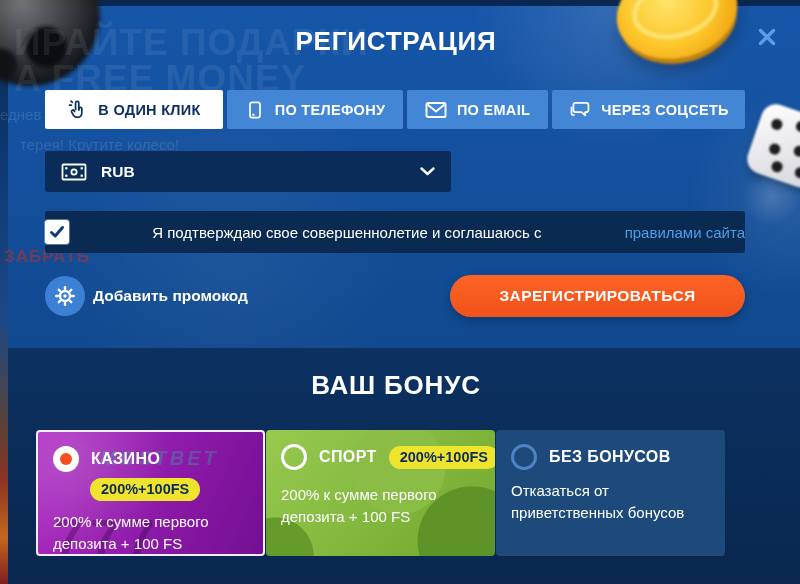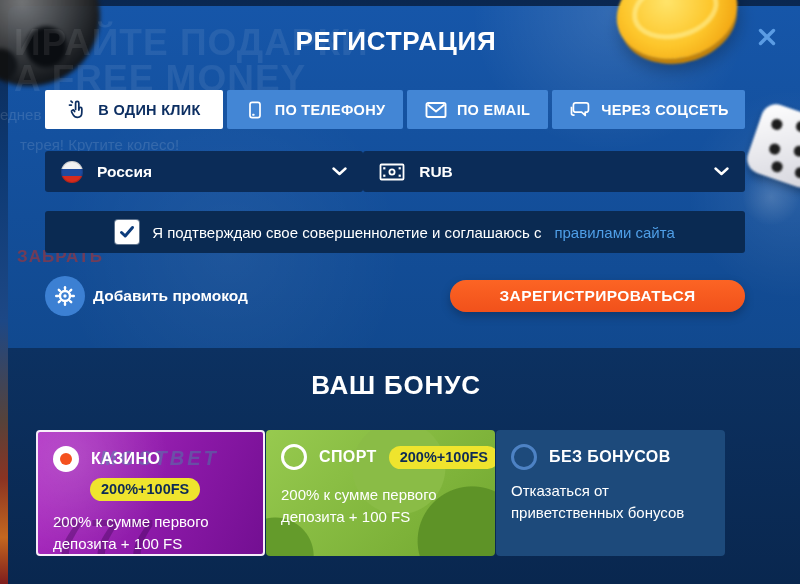--- a/index.html
+++ b/index.html
@@ -44,33 +44,33 @@
   .select { display:flex; align-items:center; gap:14px; background:#0b2c58; border-radius:3px;
     padding:0 16px; color:#fff; font-weight:bold; font-size:15.5px; cursor:pointer; }
   .select.country{ width:338px; } .select.currency{ width:406px; }
   .chev { margin-left:auto; display:flex; }
   .flag { width:22px; height:22px; border-radius:50%; overflow:hidden; flex:none;
     background:linear-gradient(180deg,#f2f2f2 0 36%, #1e4b9e 36% 66%, #d52b1e 66% 100%);
     box-shadow:inset 0 0 0 1px rgba(0,0,0,.15); }
 
   
   .agree { top:211px; left:45px; width:700px; height:42px; background:#0a2a52; border-radius:3px;
-    display:flex; align-items:center; justify-content:center; gap:13px; color:#fff; font-size:15px; }
+    display:flex; align-items:center; justify-content:space-between; gap:13px; color:#fff; font-size:15px; }
   .checkbox { width:24px; height:24px; background:#fff; border-radius:3px; flex:none; cursor:pointer;
     display:flex; align-items:center; justify-content:center; box-shadow:0 0 0 1px rgba(255,255,255,.35); }
   .agree a { color:#4f9fe8; text-decoration:none; cursor:pointer; }
 
   
   .actions { top:275px; left:45px; width:700px; height:42px; display:flex;
     align-items:center; justify-content:space-between; }
   .promo { display:flex; align-items:center; gap:8px; background:none; border:none; cursor:pointer;
     color:#fff; font-family:"Liberation Sans",sans-serif; font-weight:bold; font-size:15.5px; }
   .promo-circle { width:40px; height:40px; border-radius:50%; background:#3c80d3;
     display:flex; align-items:center; justify-content:center; }
-  .register { width:295px; height:32px; border:none; border-radius:21px; cursor:pointer;
+  .register { width:295px; height:42px; border:none; border-radius:21px; cursor:pointer;
     background:linear-gradient(180deg,#fc6424,#f1511b); color:#fff;
     font-family:"Liberation Sans",sans-serif; font-weight:bold; font-size:15.5px; letter-spacing:.4px;
     box-shadow:0 4px 10px rgba(0,0,0,.25); }
 
   
   .bonus-heading { top:370px; left:0; width:792px; text-align:center; color:#fff;
     font-size:26px; font-weight:bold; letter-spacing:.8px; }
   .cards { top:430px; left:36px; width:722px; display:flex; gap:1px; }
   .card { width:229px; height:126px; border-radius:4px; padding:14px 15px; position:relative;
     overflow:hidden; cursor:pointer; color:#fff; }
@@ -100,21 +100,21 @@
   .wm-num { position:absolute; bottom:-14px; left:16px; z-index:1; font-weight:bold;
     font-size:52px; letter-spacing:7px; color:rgba(43,0,66,.32); }
 
   
   .decor { position:absolute; z-index:2; pointer-events:none; }
   .bg-big { font-weight:bold; font-size:37px; letter-spacing:1px; white-space:nowrap;
     color:rgba(255,255,255,.08); }
   .bg-line1 { left:14px; top:22px; } .bg-line2 { left:14px; top:58px; }
   .bg-small { font-size:15px; color:rgba(255,255,255,.13); white-space:nowrap; }
   .bg-s1 { left:0; top:106px; } .bg-s2 { left:0; top:136px;margin-left:20px; }
-  .bg-red { left:17px; top:247px; font-size:17px; font-weight:bold; letter-spacing:1px;
+  .bg-red { left:4px; top:247px; font-size:17px; font-weight:bold; letter-spacing:1px;
     color:rgba(190,48,38,.55); white-space:nowrap; }
   .football { left:-42px; top:-54px; width:142px; height:140px; border-radius:50%;
     filter:blur(2px); opacity:.95;
     background:
       radial-gradient(circle at 62% 72%, #0a0a0a 0 20px, transparent 21px),
       radial-gradient(circle at 30% 85%, #111 0 16px, transparent 17px),
       radial-gradient(circle at 45% 40%, #787878, #3d3d3d 42%, #0f0f0f 75%, #000 100%); }
   .coin { left:616px; top:-34px; width:122px; height:92px; border-radius:50%;
     transform:rotate(-14deg); filter:blur(1px);
     background:radial-gradient(circle at 44% 36%, #ffe46a, #fdc62b 50%, #f2a713 78%, #cf8408 100%);
@@ -201,29 +201,20 @@
         <svg width="23" height="20" viewBox="0 0 24 21" fill="none" stroke="#fff" stroke-width="1.8" stroke-linejoin="round">
           <path d="M8 3 h11 a2.4 2.4 0 0 1 2.4 2.4 v5 a2.4 2.4 0 0 1 -2.4 2.4 h-1 v3.4 l-3.8-3.4 H8 a2.4 2.4 0 0 1 -2.4-2.4 v-5 A2.4 2.4 0 0 1 8 3 z"></path>
           <path d="M3.6 7.2 v6.6 a2 2 0 0 0 2 2 h1.2"></path>
         </svg>
       </span>
       <span>ЧЕРЕЗ СОЦСЕТЬ</span>
     </button>
   </div>
 
   <div class="layer selects">
-    <div class="select country">
-      <span class="flag"></span>
-      <span>Россия</span>
-      <span class="chev">
-        <svg width="15" height="9" viewBox="0 0 15 9" fill="none">
-            <path d="M1.5 1.5 L7.5 7 L13.5 1.5" stroke="#fff" stroke-width="2.4" stroke-linecap="round" stroke-linejoin="round"></path>
-          </svg>
-      </span>
-    </div>
     <div class="select currency">
       <span style="display:flex">
         <svg width="26" height="20" viewBox="0 0 26 20" fill="none" stroke="#fff" stroke-width="1.8">
           <rect x="1.5" y="2.5" width="23" height="15" rx="1"></rect>
           <circle cx="13" cy="10" r="2.6"></circle>
           <rect x="4.2" y="5.2" width="2.2" height="2.2" fill="#fff" stroke="none"></rect>
           <rect x="19.6" y="5.2" width="2.2" height="2.2" fill="#fff" stroke="none"></rect>
           <rect x="4.2" y="12.6" width="2.2" height="2.2" fill="#fff" stroke="none"></rect>
           <rect x="19.6" y="12.6" width="2.2" height="2.2" fill="#fff" stroke="none"></rect>
         </svg>

